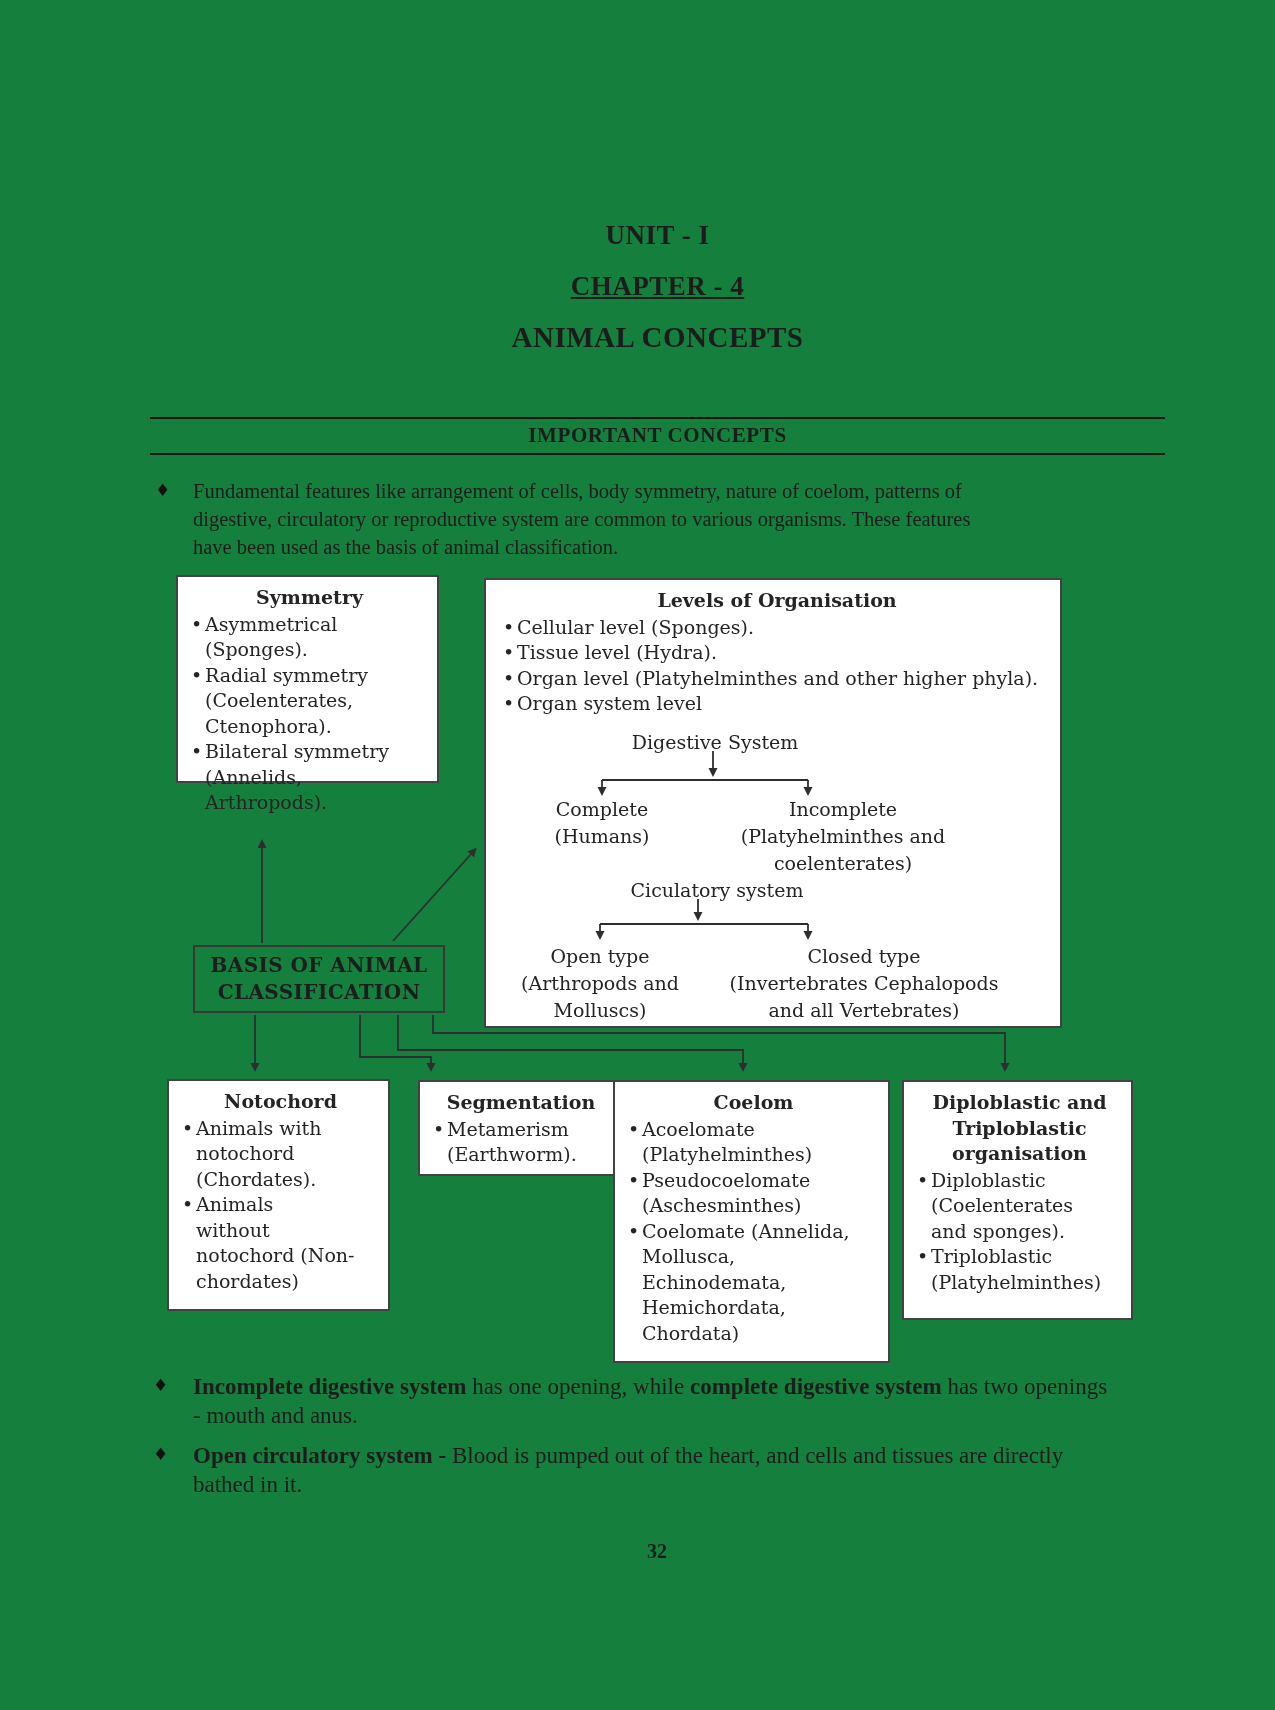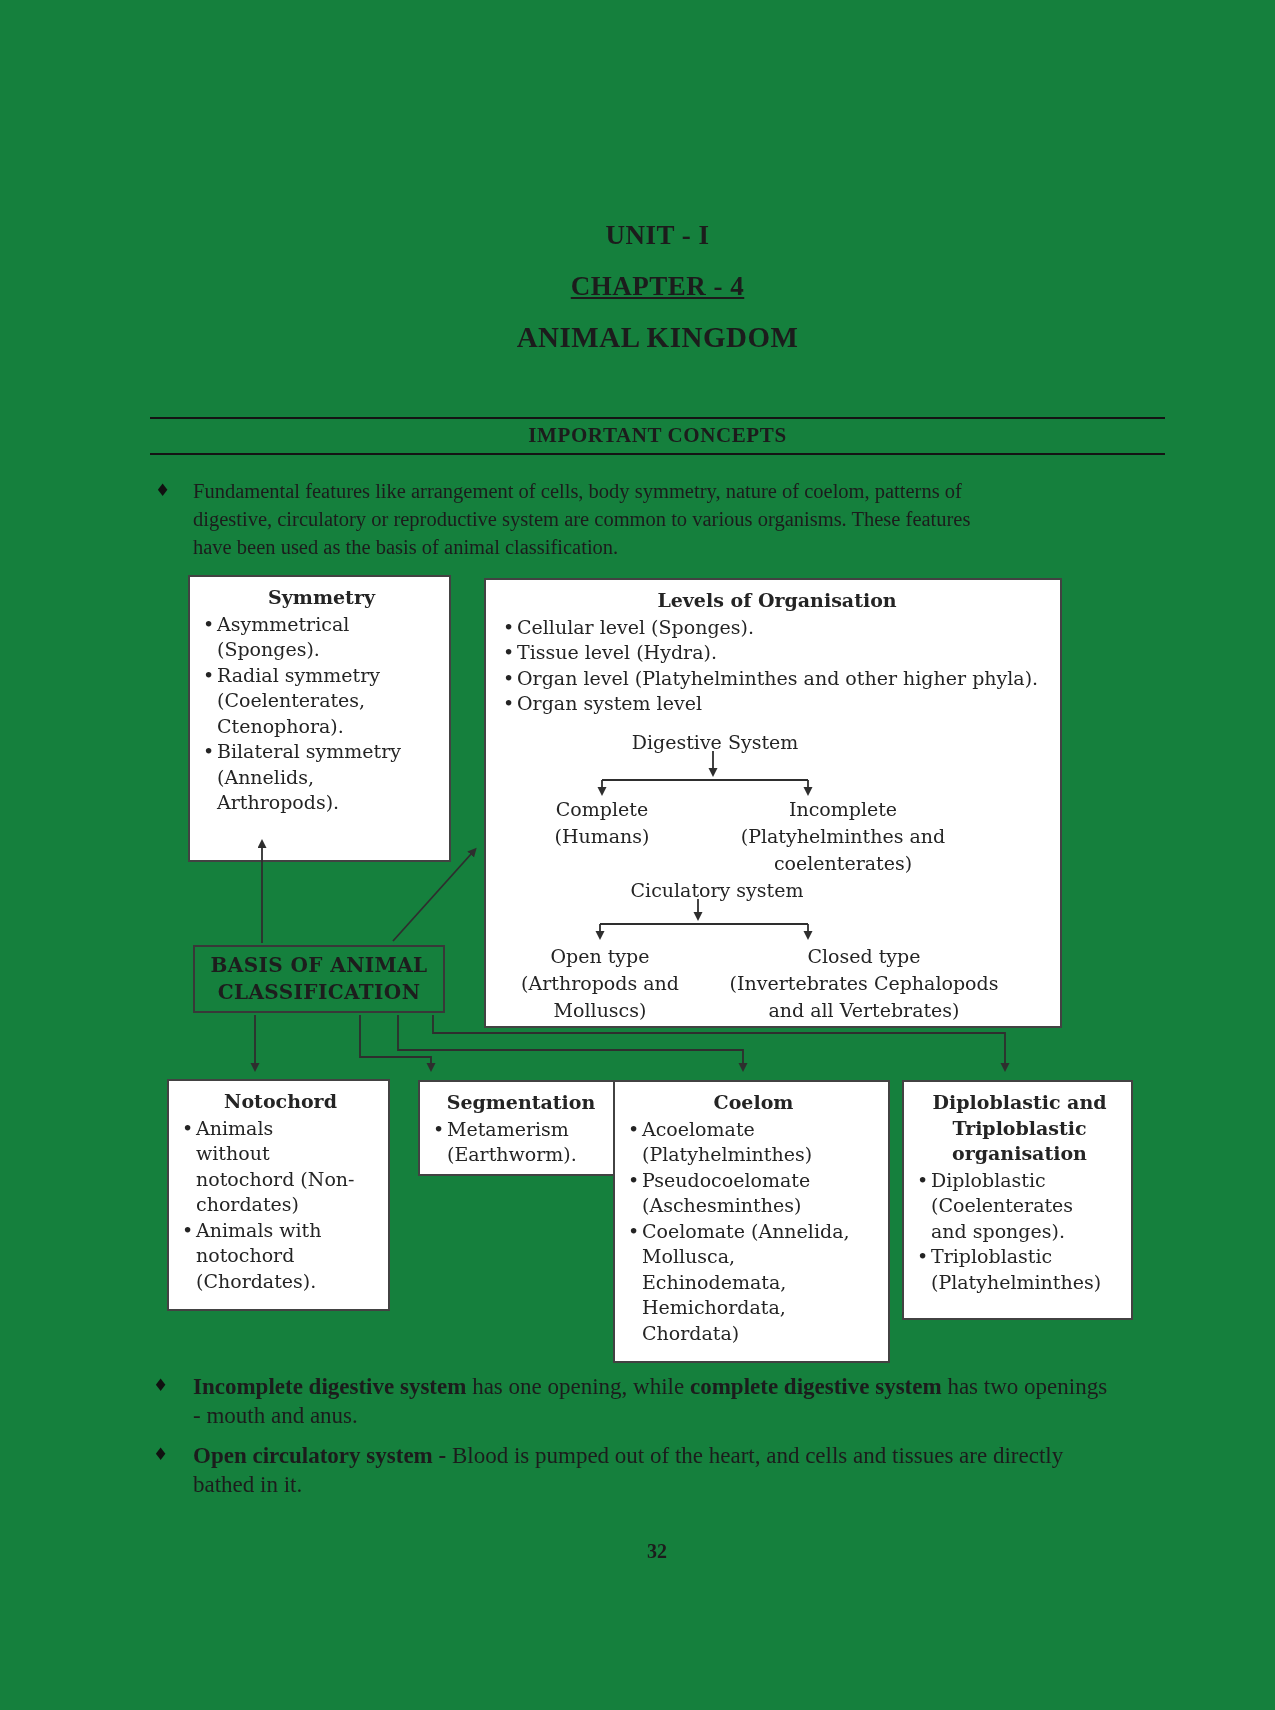--- a/index.html
+++ b/index.html
@@ -56,35 +56,35 @@
 
 <div id="page">
 
   <div class="titleblock t1">
     <span class="t-line" style="white-space: pre-line;">UNIT - I</span>
   </div>
   <div class="titleblock t2">
     <span class="t-line" style="white-space: pre-line; text-decoration: underline;">CHAPTER - 4</span>
   </div>
   <div class="titleblock t3">
-    <span class="t-line" style="white-space: pre-line;">ANIMAL KINGDOM</span>
+    <span class="t-line" style="white-space: pre-line;">ANIMAL CONCEPTS</span>
   </div>
 
   <div class="rule" style="top:417px"></div>
   <div class="sect-title" style="white-space: pre-line;">IMPORTANT CONCEPTS</div>
   <div class="rule" style="top:453px"></div>
 
   <span class="dia" style="left: 155px; top: 480px; white-space: pre-line;">♦</span>
   <div class="para" style="top:477px">
       <div>Fundamental features like arrangement of cells, body symmetry, nature of coelom, patterns of</div>
       <div>digestive, circulatory or reproductive system are common to various organisms. These features</div>
       <div>have been used as the basis of animal classification.</div>
     </div>
 
-  <div class="dbox" style="left:188px;top:575px;width:263px;height:287px">
+  <div class="dbox" style="left:176px;top:575px;width:263px;height:208px">
     <div class="dbox-t" style="white-space: pre-line;">Symmetry</div>
     <div>
         <div class="itm">Asymmetrical
 (Sponges).</div>
         <div class="itm">Radial symmetry
 (Coelenterates,
 Ctenophora).</div>
         <div class="itm">Bilateral symmetry
 (Annelids,
 Arthropods).</div>
@@ -114,27 +114,27 @@
   <div class="tree" style="left: 864px; top: 943px; white-space: pre-line;">Closed type
 (Invertebrates Cephalopods
 and all Vertebrates)</div>
 
   <div class="basis" style="white-space: pre-line;">BASIS OF ANIMAL
 CLASSIFICATION</div>
 
   <div class="dbox" style="left:167px;top:1079px;width:223px;height:232px">
     <div class="dbox-t" style="white-space: pre-line;">Notochord</div>
     <div>
+        <div class="itm">Animals with
+notochord
+(Chordates).</div>
         <div class="itm">Animals
 without
 notochord (Non-
 chordates)</div>
-        <div class="itm">Animals with
-notochord
-(Chordates).</div>
       </div>
   </div>
 
   <div class="dbox" style="left:418px;top:1080px;width:202px;height:96px">
     <div class="dbox-t" style="white-space: pre-line;">Segmentation</div>
     <div>
         <div class="itm">Metamerism
 (Earthworm).</div>
       </div>
   </div>

